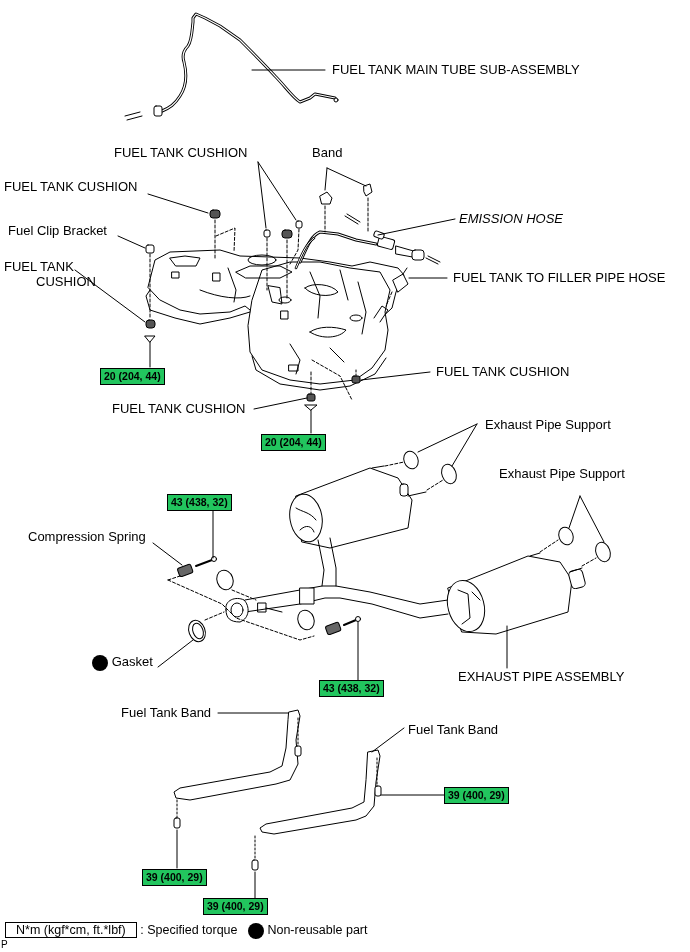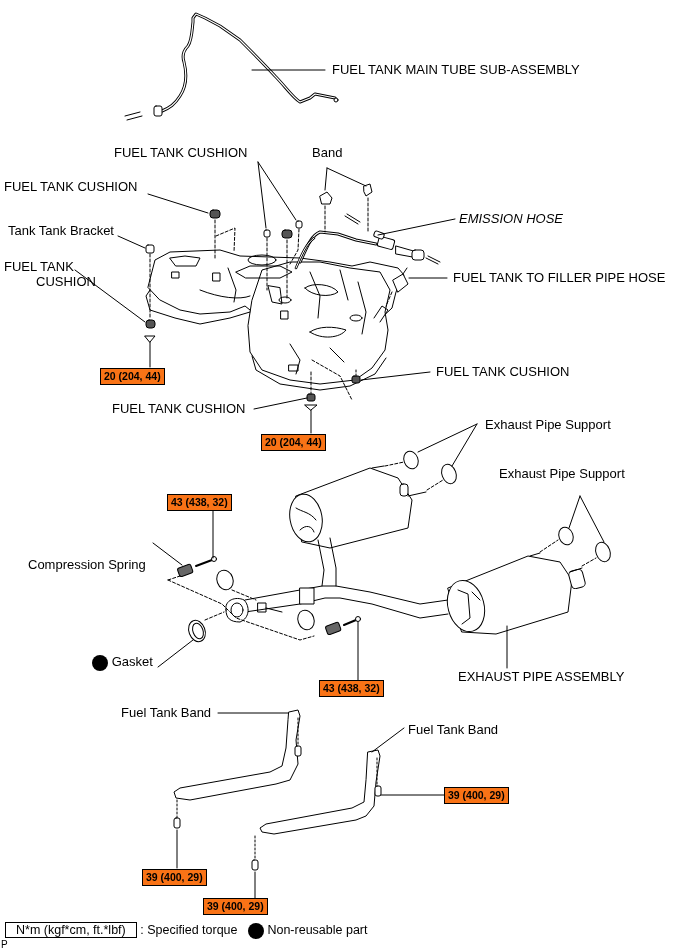--- a/index.html
+++ b/index.html
@@ -1,20 +1,20 @@
 <!DOCTYPE html>
 <html><head>
 <meta charset="utf-8">
 <style>
   html, body { margin: 0; padding: 0; background: #ffffff; }
   body { width: 690px; height: 952px; position: relative; overflow: hidden;
          font-family: "Liberation Sans", sans-serif; color: #000; }
   #art { position: absolute; left: 0; top: 0; }
   .lbl { position: absolute; font-size: 13px; white-space: nowrap; line-height: 14px; }
-  .torque { position: absolute; border: 1.3px solid #000; background: #f97316;
+  .torque { position: absolute; border: 1.3px solid #000; background: #22c55e;
             font-size: 10.5px; font-weight: bold; padding: 1px 3px; line-height: 13px; white-space: nowrap; }
   .legend { position: absolute; font-size: 12.5px; white-space: nowrap; line-height: 15px; }
   .legend-box { border: 1px solid #000; padding: 0 10px; }
   .dot { display: inline-block; width: 16px; height: 16px; border-radius: 50%; background: #000; vertical-align: middle; }
   .pmark { position: absolute; left: 1px; top: 939px; font-size: 10px; }
 </style>
 </head>
 <body>
 
 <svg id="art" width="690" height="952" viewBox="0 0 690 952" xmlns="http://www.w3.org/2000/svg" fill="none" stroke="#000" stroke-width="1" stroke-linejoin="round" stroke-linecap="round">
@@ -217,29 +217,29 @@
   <line x1="372" y1="752" x2="404" y2="728"></line>
   <line x1="381" y1="795" x2="444" y2="795"></line>
   <line x1="255" y1="872" x2="255" y2="898"></line>
 </svg>
 
 <div class="lbl" style="left:332px; top:63px;">FUEL TANK MAIN TUBE SUB-ASSEMBLY</div>
 <div class="lbl" style="left:114px; top:146px;">FUEL TANK CUSHION</div>
 <div class="lbl" style="left:312px; top:146px;">Band</div>
 <div class="lbl" style="left:4px; top:180px;">FUEL TANK CUSHION</div>
 <div class="lbl" style="left:459px; top:212px;font-style:italic;">EMISSION HOSE</div>
-<div class="lbl" style="left:8px; top:224px;">Tank Tank Bracket</div>
+<div class="lbl" style="left:8px; top:224px;">Fuel Clip Bracket</div>
 <div class="lbl" style="left:4px; top:260px;">FUEL TANK</div>
 <div class="lbl" style="left:4px; top:275px;margin-left:32px;">CUSHION</div>
 <div class="lbl" style="left:453px; top:271px;">FUEL TANK TO FILLER PIPE HOSE</div>
 <div class="lbl" style="left:436px; top:365px;">FUEL TANK CUSHION</div>
 <div class="lbl" style="left:112px; top:402px;">FUEL TANK CUSHION</div>
 <div class="lbl" style="left:485px; top:418px;">Exhaust Pipe Support</div>
 <div class="lbl" style="left:499px; top:467px;">Exhaust Pipe Support</div>
-<div class="lbl" style="left:28px; top:530px;margin-top:28px;">Compression Spring</div>
+<div class="lbl" style="left:28px; top:530px;">Compression Spring</div>
 <div class="lbl" style="left:92px; top:655px;">
   <span class="dot"></span>
   <span>Gasket</span>
 </div>
 <div class="lbl" style="left:426px; top:670px;margin-left:32px;">EXHAUST PIPE ASSEMBLY</div>
 <div class="lbl" style="left:121px; top:706px;">Fuel Tank Band</div>
 <div class="lbl" style="left:408px; top:723px;">Fuel Tank Band</div>
 
 <div class="torque" style="left:100px; top:368px;">20 (204, 44)</div>
 <div class="torque" style="left:261px; top:434px;">20 (204, 44)</div>

